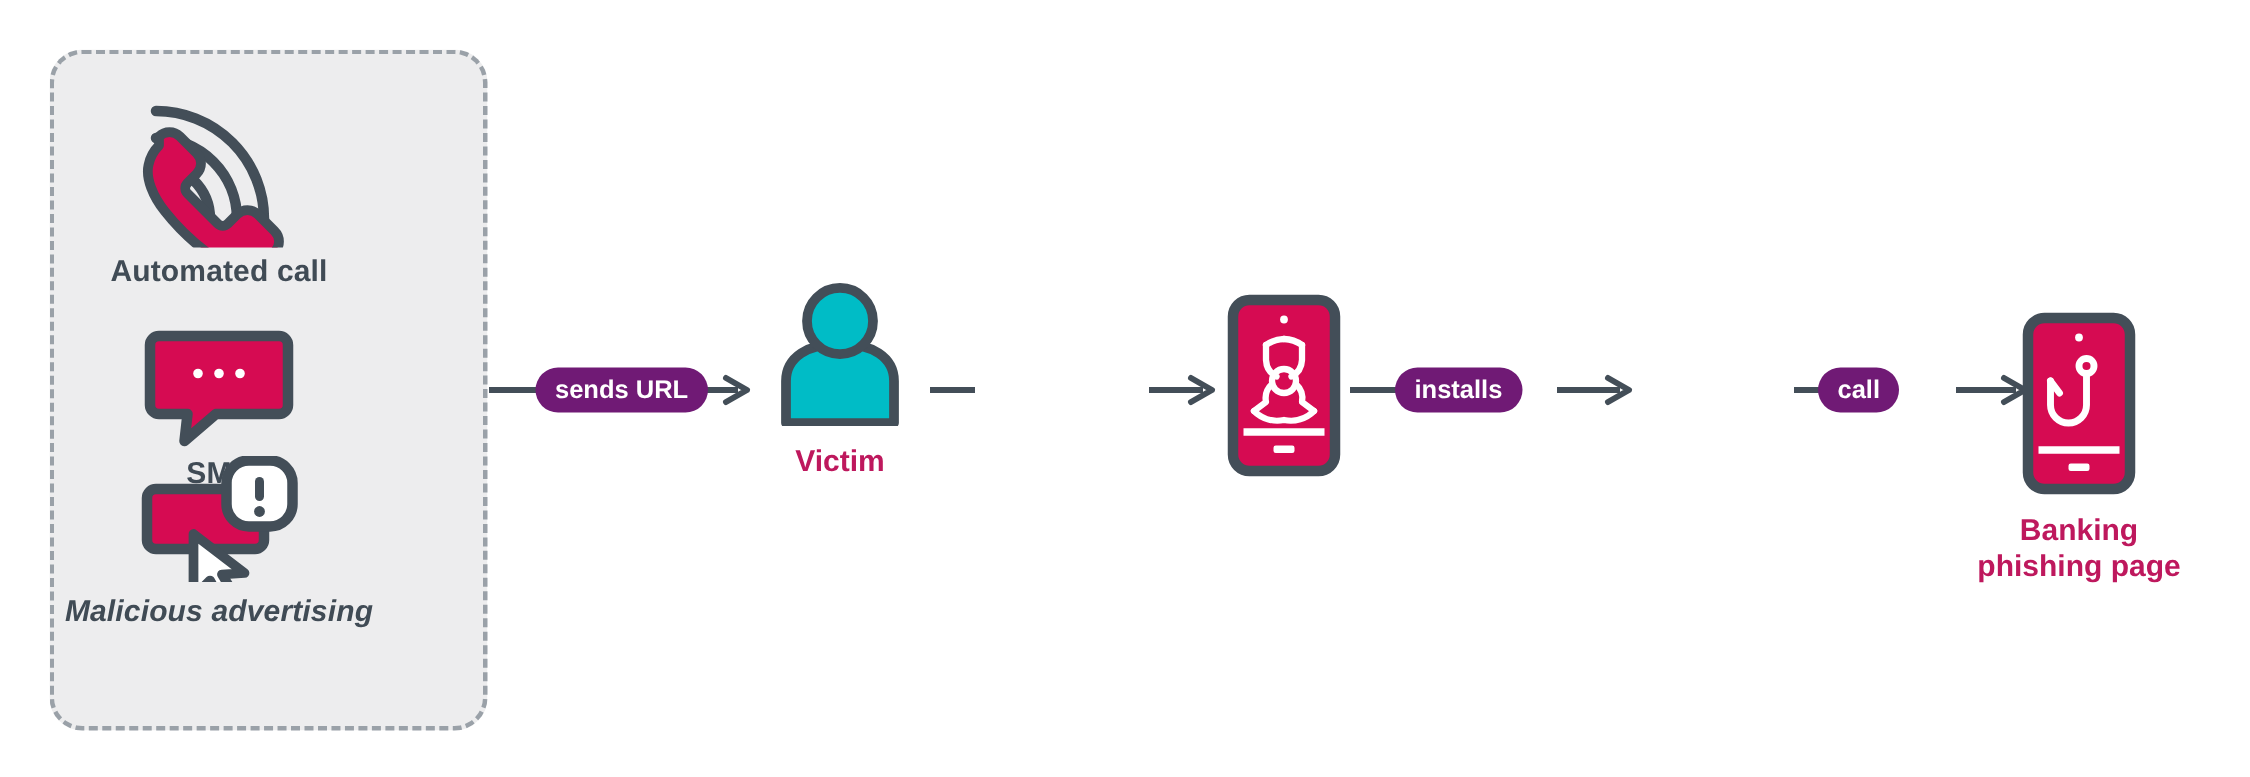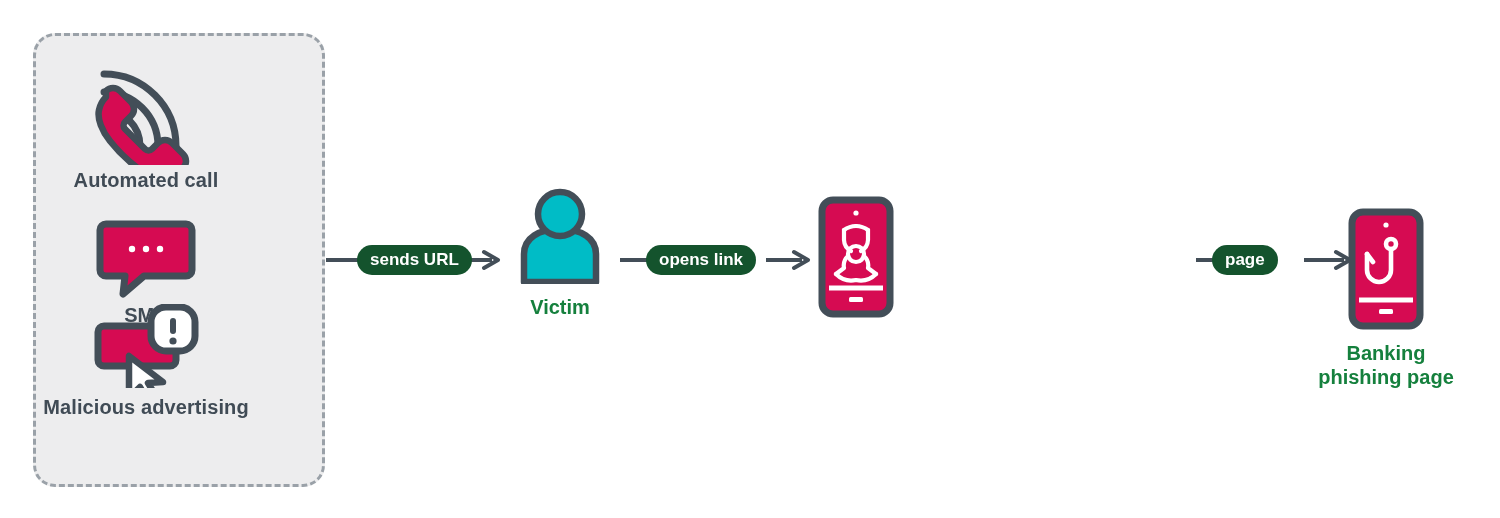--- a/index.html
+++ b/index.html
@@ -58,37 +58,37 @@
   .stage {
     position: absolute;
     text-align: center;
   }
   .stage .glyph { display: block; margin: 0 auto; }
   .stage-label {
     display: block;
     margin-top: 8px;
     font-size: 20px;
     font-weight: bold;
-    color: #15803d;
+    color: #be185d;
     line-height: 1.18;
     white-space: pre-line;
   }
 
   
   .conn {
     position: absolute;
     height: 40px;
   }
   .conn svg { display: block; }
   .pill-text {
     position: absolute;
     top: 0;
     height: 30px;
     line-height: 30px;
-    background: #14532d;
+    background: #701a75;
     color: #ffffff;
     font-size: 17px;
     font-weight: bold;
     border-radius: 15px;
     padding: 0 13px;
     white-space: nowrap;
   }
 </style>
 </head>
 <body>
@@ -133,21 +133,21 @@
   <div class="src-item" style="top:304px;">
     <span class="glyph">
       <svg width="110" height="84" viewBox="0 0 110 84">
         <rect x="7" y="22" width="78" height="40" rx="6" fill="#d60b52" stroke="#434e58" stroke-width="7"></rect>
         <rect x="60" y="3" width="44" height="44" rx="15" fill="#ffffff" stroke="#434e58" stroke-width="7"></rect>
         <rect x="79" y="14" width="6" height="16" rx="3" fill="#434e58"></rect>
         <circle cx="82" cy="37" r="3.6" fill="#434e58"></circle>
         <path d="M38 52 L38 94 L49 83 L57 97 L65 92 L57 79 L72 78 Z" fill="#ffffff" stroke="#434e58" stroke-width="6.5" stroke-linejoin="round"></path>
       </svg>
     </span>
-    <span class="src-label" style="margin-top:4px;">Malicious advertising</span>
+    <span class="src-label" style="margin-top:4px;font-style:italic;">Malicious advertising</span>
   </div>
 
   <div class="conn" style="left:326px; top:245px; width:178px;">
     <svg width="178" height="30" viewBox="0 0 178 30">
       <line x1="0" y1="15" x2="36" y2="15" stroke="#434e58" stroke-width="4"></line>
       <line x1="144" y1="15" x2="166" y2="15" stroke="#434e58" stroke-width="4"></line>
       <path d="M158 7 L172 15 L158 23" fill="none" stroke="#434e58" stroke-width="4" stroke-linecap="round" stroke-linejoin="round"></path>
     </svg>
     <span class="pill-text" style="left:31px;">sends URL</span>
   </div>
@@ -161,21 +161,20 @@
     </span>
     <span class="stage-label">Victim</span>
   </div>
 
   <div class="conn" style="left:620px; top:245px; width:195px;">
     <svg width="195" height="30" viewBox="0 0 195 30">
       <line x1="0" y1="15" x2="30" y2="15" stroke="#434e58" stroke-width="4"></line>
       <line x1="146" y1="15" x2="182" y2="15" stroke="#434e58" stroke-width="4"></line>
       <path d="M174 7 L188 15 L174 23" fill="none" stroke="#434e58" stroke-width="4" stroke-linecap="round" stroke-linejoin="round"></path>
     </svg>
-    <span class="pill-text" style="left:26px;">opens link</span>
   </div>
 
   <div class="stage" style="left:744px; top:196px; width:224px;">
     <span class="glyph">
       <svg width="76" height="122" viewBox="0 0 76 122">
         <rect x="4" y="4" width="68" height="114" rx="11" fill="#d60b52" stroke="#434e58" stroke-width="7"></rect>
         <circle cx="38" cy="17" r="2.6" fill="#ffffff"></circle>
         <line x1="11" y1="92" x2="65" y2="92" stroke="#ffffff" stroke-width="5"></line>
         <rect x="31" y="101" width="14" height="5" rx="1.5" fill="#ffffff"></rect>
         <g fill="none" stroke="#ffffff" stroke-width="4.2" stroke-linecap="round" stroke-linejoin="round">
@@ -185,31 +184,39 @@
           <path d="M58 78 L50 72 A13 13 0 0 0 46 60"></path>
           <path d="M18 78 A22 22 0 0 0 38 84 A22 22 0 0 0 58 78"></path>
           <path d="M26 34 A22 22 0 0 1 38 30"></path>
           <path d="M50 34 A22 22 0 0 0 38 30"></path>
           <circle cx="38" cy="58" r="8"></circle>
         </g>
       </svg>
     </span>
   </div>
 
+  <div class="conn" style="left:900px; top:245px; width:192px;">
+    <svg width="192" height="30" viewBox="0 0 192 30">
+      <line x1="0" y1="15" x2="34" y2="15" stroke="#434e58" stroke-width="4"></line>
+      <line x1="138" y1="15" x2="180" y2="15" stroke="#434e58" stroke-width="4"></line>
+      <path d="M172 7 L186 15 L172 23" fill="none" stroke="#434e58" stroke-width="4" stroke-linecap="round" stroke-linejoin="round"></path>
+    </svg>
+    <span class="pill-text" style="left:30px;">installs</span>
+  </div>
 
   <div class="stage" style="left:1023px; top:196px; width:250px;">
   </div>
 
   <div class="conn" style="left:1196px; top:245px; width:160px;">
     <svg width="160" height="30" viewBox="0 0 160 30">
       <line x1="0" y1="15" x2="20" y2="15" stroke="#434e58" stroke-width="4"></line>
       <line x1="108" y1="15" x2="148" y2="15" stroke="#434e58" stroke-width="4"></line>
       <path d="M140 7 L154 15 L140 23" fill="none" stroke="#434e58" stroke-width="4" stroke-linecap="round" stroke-linejoin="round"></path>
     </svg>
-    <span class="pill-text" style="left:16px;">page</span>
+    <span class="pill-text" style="left:16px;">call</span>
   </div>
 
   <div class="stage" style="left:1298px; top:208px; width:176px;">
     <span class="glyph">
       <svg width="76" height="122" viewBox="0 0 76 122">
         <rect x="4" y="4" width="68" height="114" rx="11" fill="#d60b52" stroke="#434e58" stroke-width="7"></rect>
         <circle cx="38" cy="17" r="2.6" fill="#ffffff"></circle>
         <line x1="11" y1="92" x2="65" y2="92" stroke="#ffffff" stroke-width="5"></line>
         <rect x="31" y="101" width="14" height="5" rx="1.5" fill="#ffffff"></rect>
         <g fill="none" stroke="#ffffff" stroke-width="4.6" stroke-linecap="round" stroke-linejoin="round">

